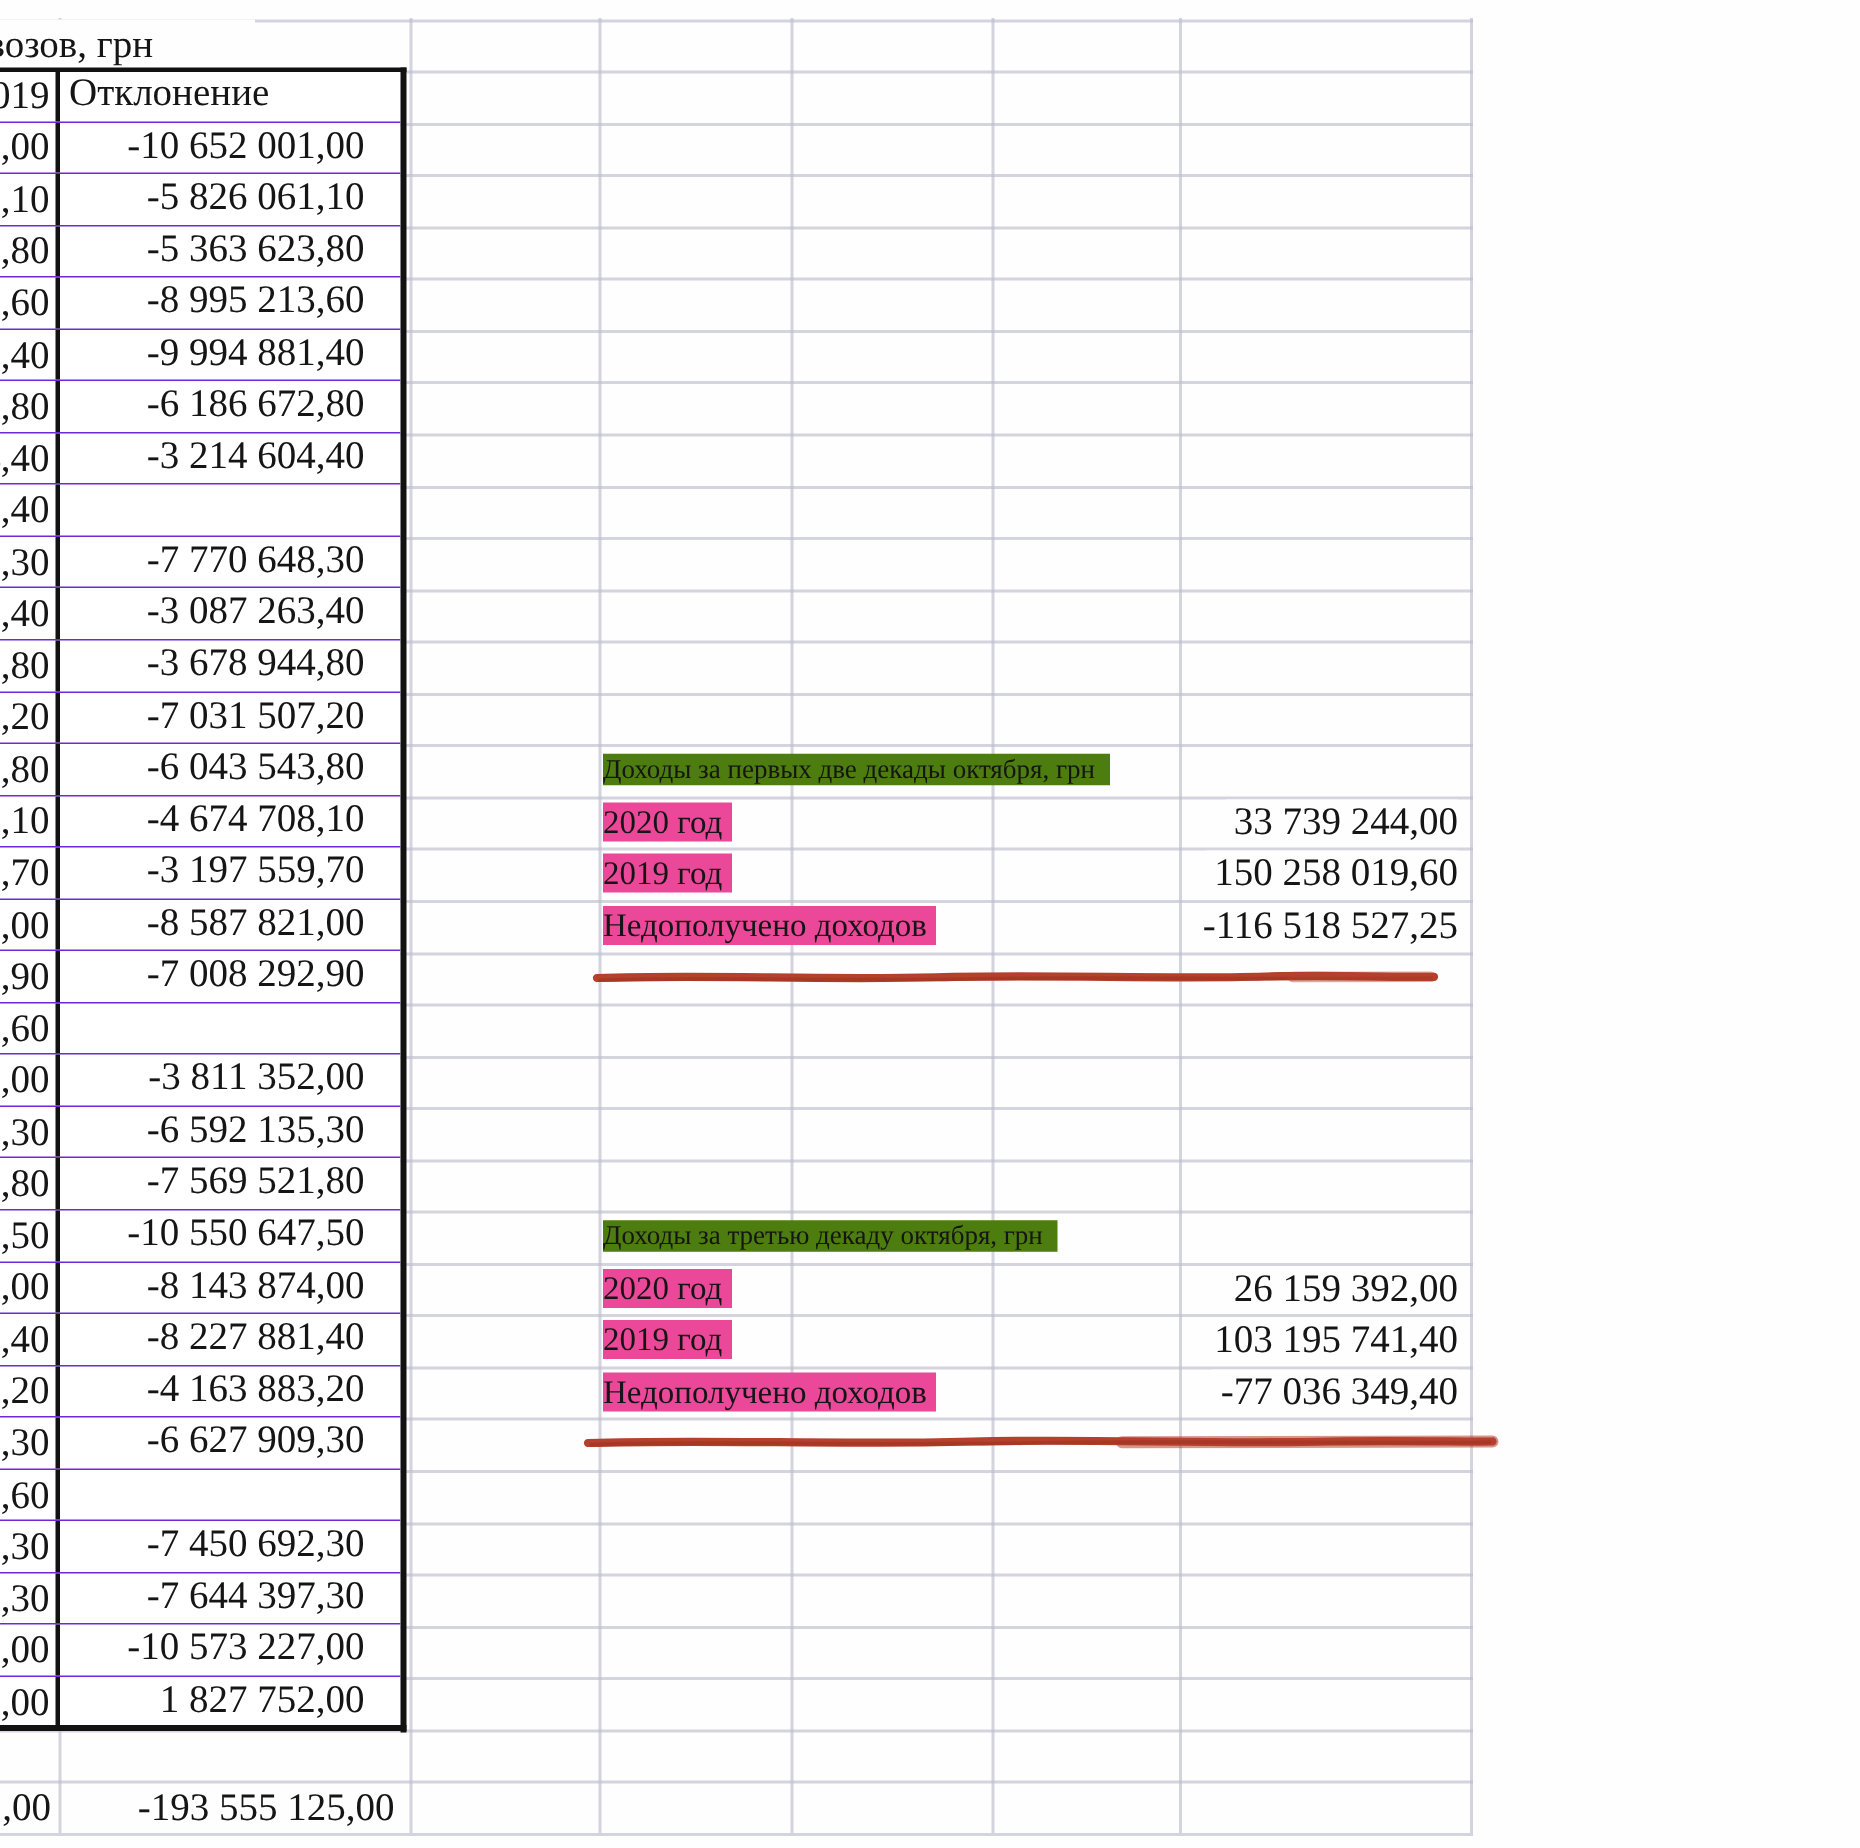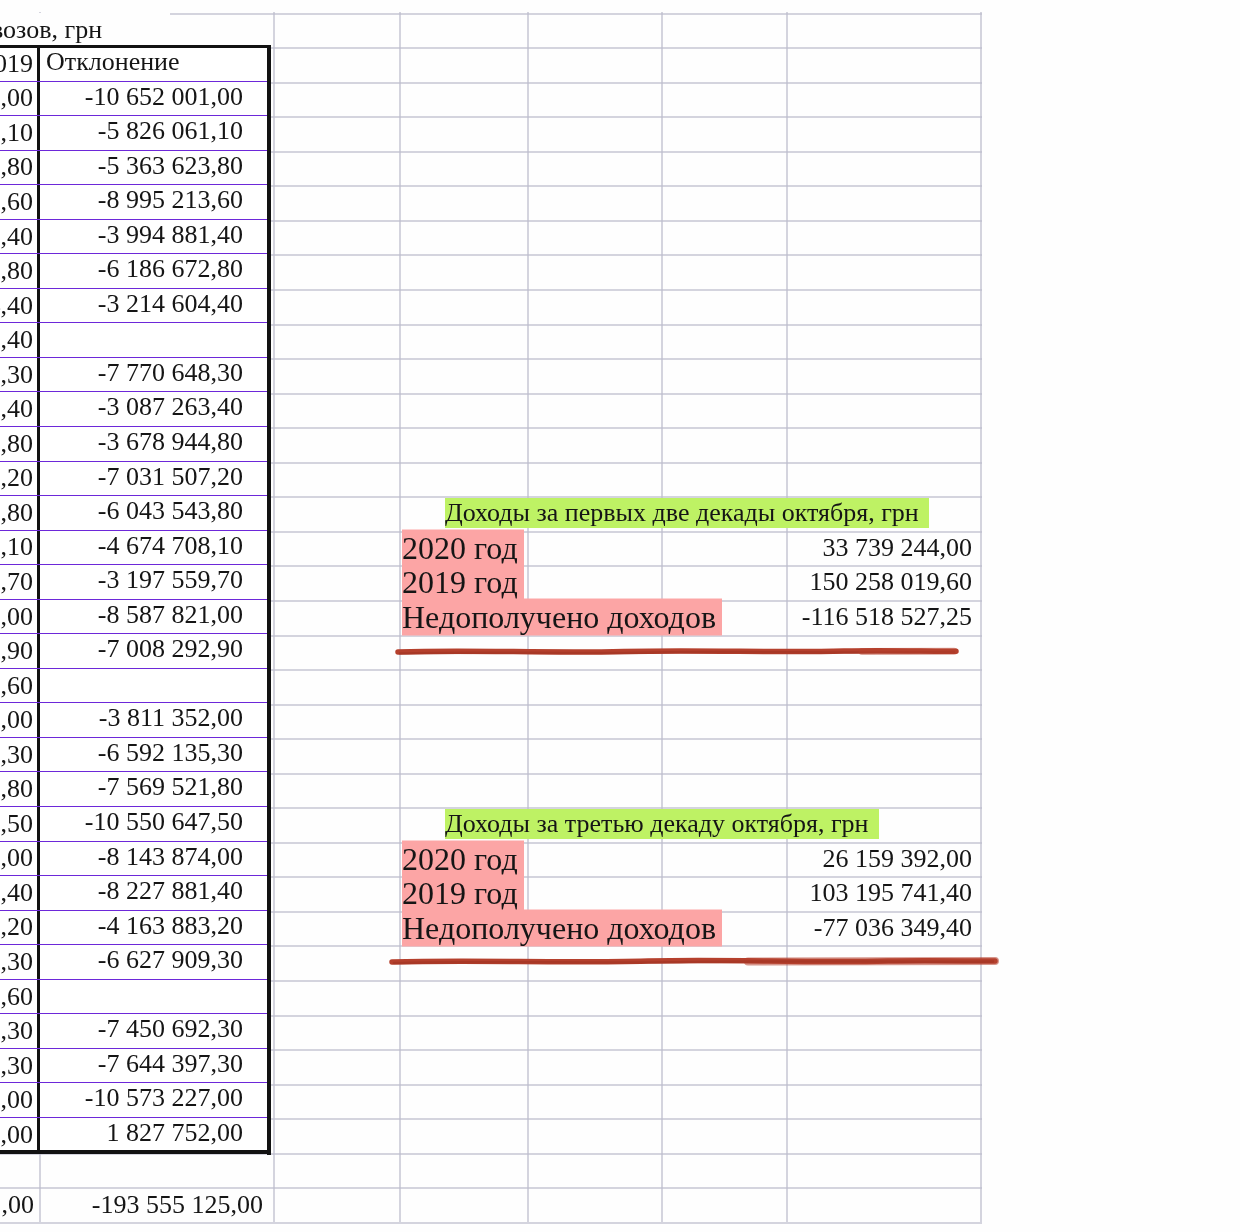--- a/index.html
+++ b/index.html
@@ -26,24 +26,24 @@
   
   #total-row{position:absolute;left:0;top:1187px;height:35px;width:274px;}
   #total-a{position:absolute;left:0;top:0;width:38px;height:35px;overflow:hidden;}
   #total-a span{position:absolute;right:4px;top:50%;transform:translateY(-50%);font-size:26px;white-space:nowrap;}
   #total-b{position:absolute;left:40px;top:0;width:234px;height:35px;display:flex;align-items:center;
         justify-content:flex-end;padding-right:0;box-sizing:border-box;font-size:26px;}
   #total-b span{margin-right:11px;font-family:Liberation Serif, serif;}
   
   .iblock{position:absolute;left:0;width:1240px;}
   .irow{position:relative;height:34.55px;}
-  .ititle{position:absolute;left:402px;top:50%;transform:translateY(-50%);background:#bef264;
-        font-size:26px;white-space:nowrap;padding-right:10px;margin-left:43px;}
-  .ilabel{position:absolute;left:402px;top:50%;transform:translateY(-50%);background:#fca5a5;
-        font-size:32px;white-space:nowrap;padding-right:6px;}
+  .ititle{position:absolute;left:402px;top:50%;transform:translateY(-50%);background:#4d7c0f;
+        font-size:18px;white-space:nowrap;padding-right:10px;}
+  .ilabel{position:absolute;left:402px;top:50%;transform:translateY(-50%);background:#ec4899;
+        font-size:22px;white-space:nowrap;padding-right:6px;}
   .ivalue{position:absolute;right:268px;top:50%;transform:translateY(-50%);background:#fefefe;
         font-size:26px;white-space:nowrap;padding-left:6px;}
   .marker{position:absolute;}
 </style>
 </head>
 <body>
 
 <div id="page">
 
   <div id="gridlines">
@@ -136,21 +136,21 @@
         </div>
         <div class="cb">
           <span>-8 995 213,60</span>
         </div>
       </div>
       <div class="trow">
         <div class="ca">
           <span>5,40</span>
         </div>
         <div class="cb">
-          <span>-3 994 881,40</span>
+          <span>-9 994 881,40</span>
         </div>
       </div>
       <div class="trow">
         <div class="ca">
           <span>3,80</span>
         </div>
         <div class="cb">
           <span>-6 186 672,80</span>
         </div>
       </div>

